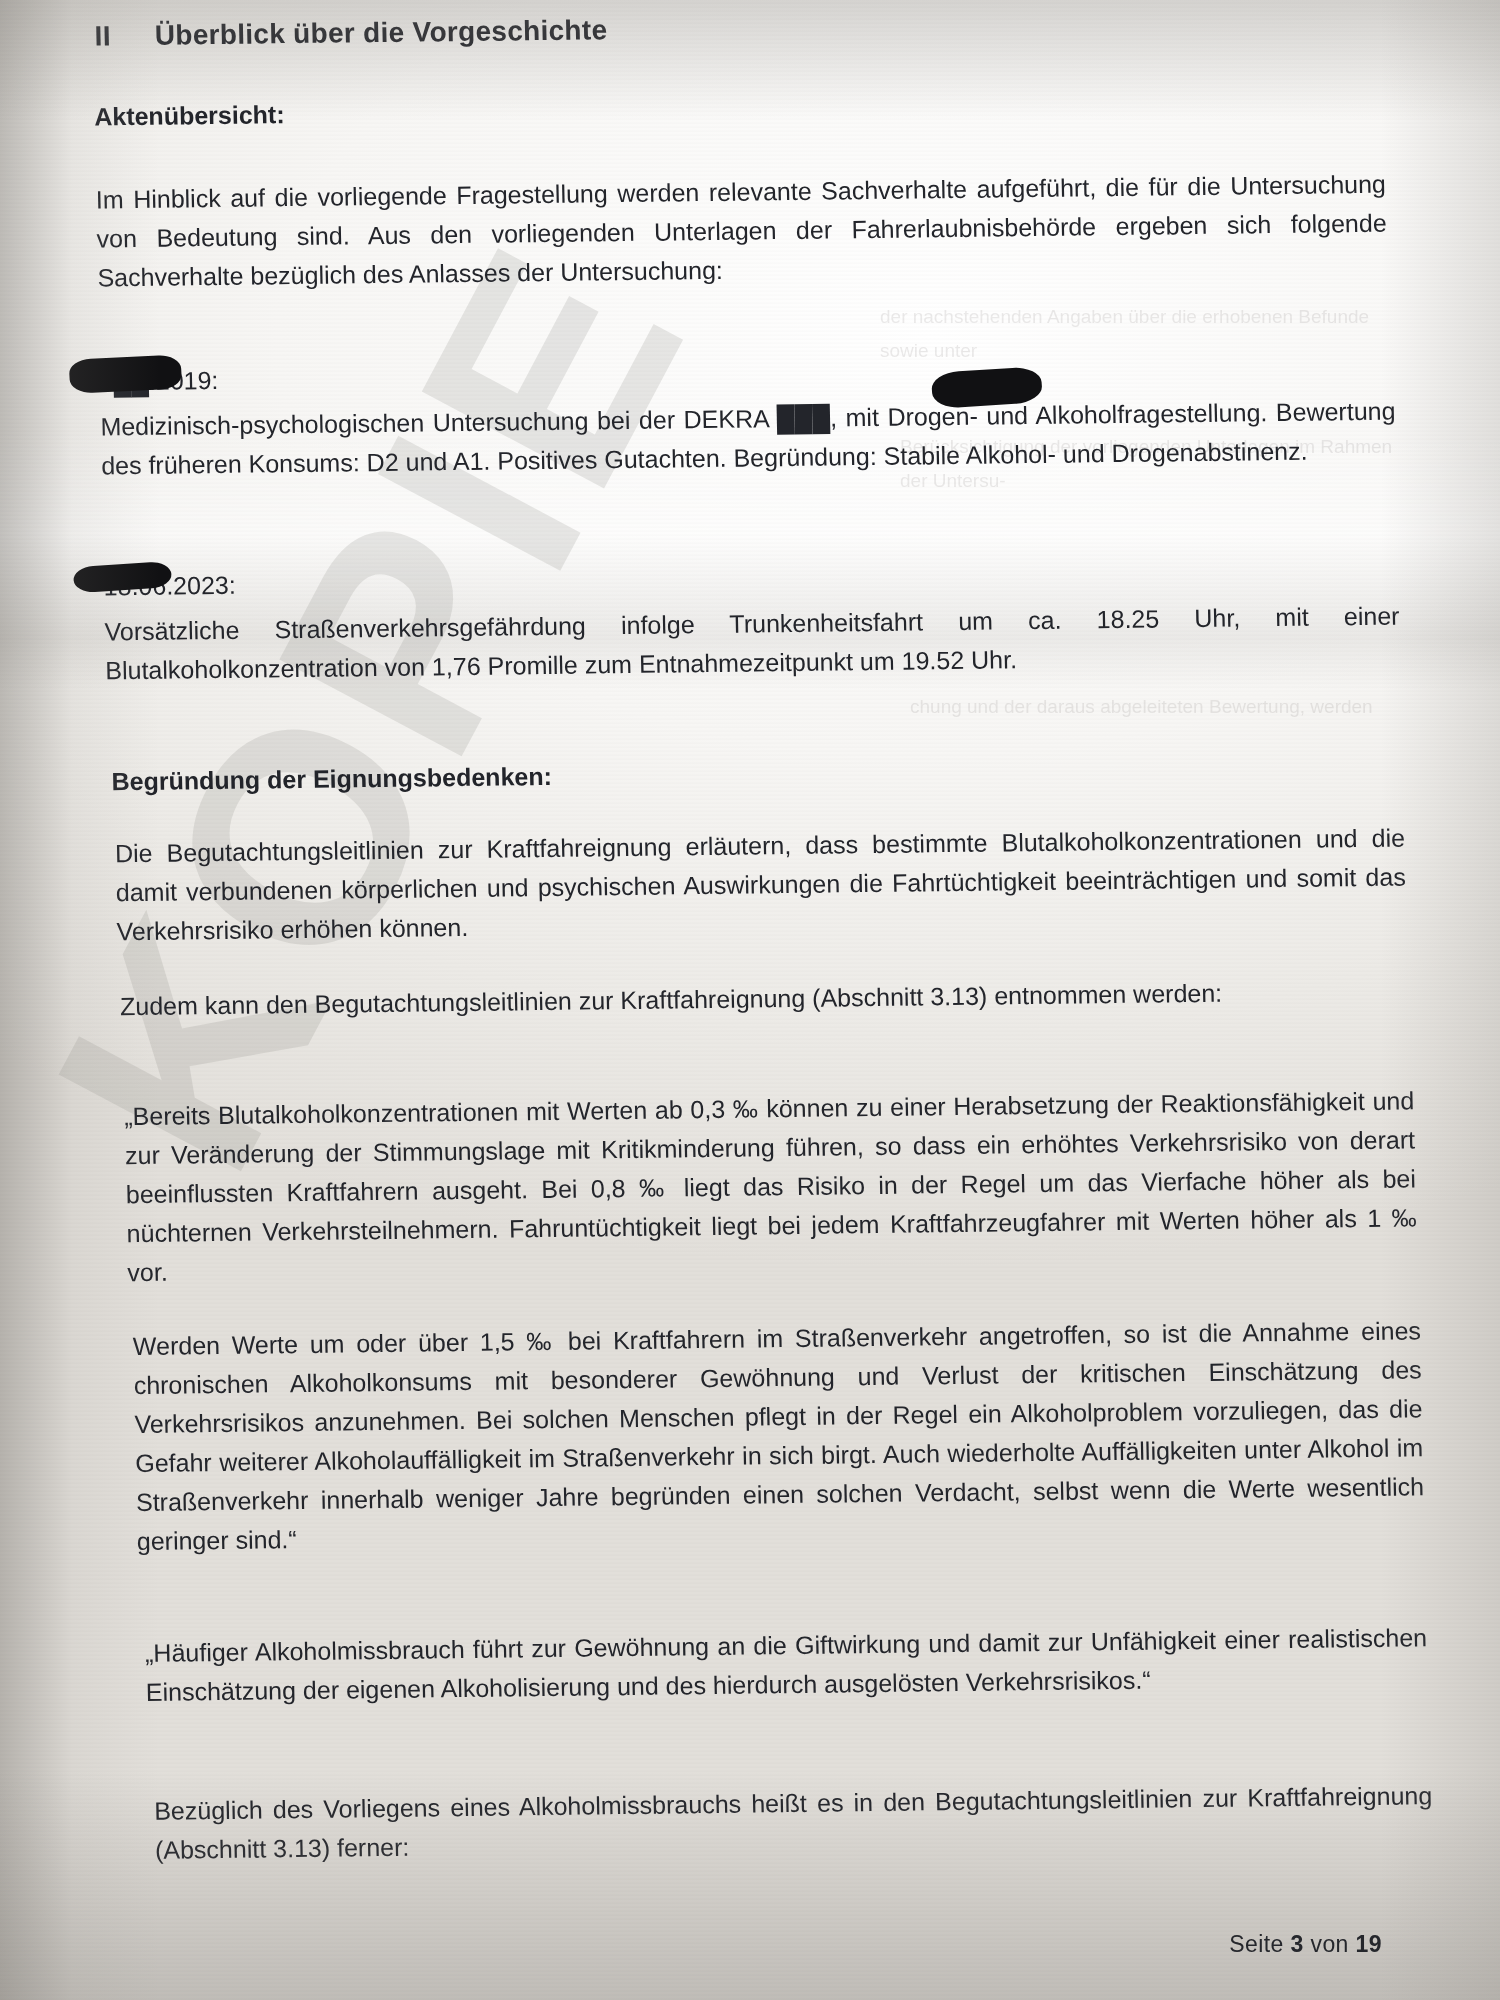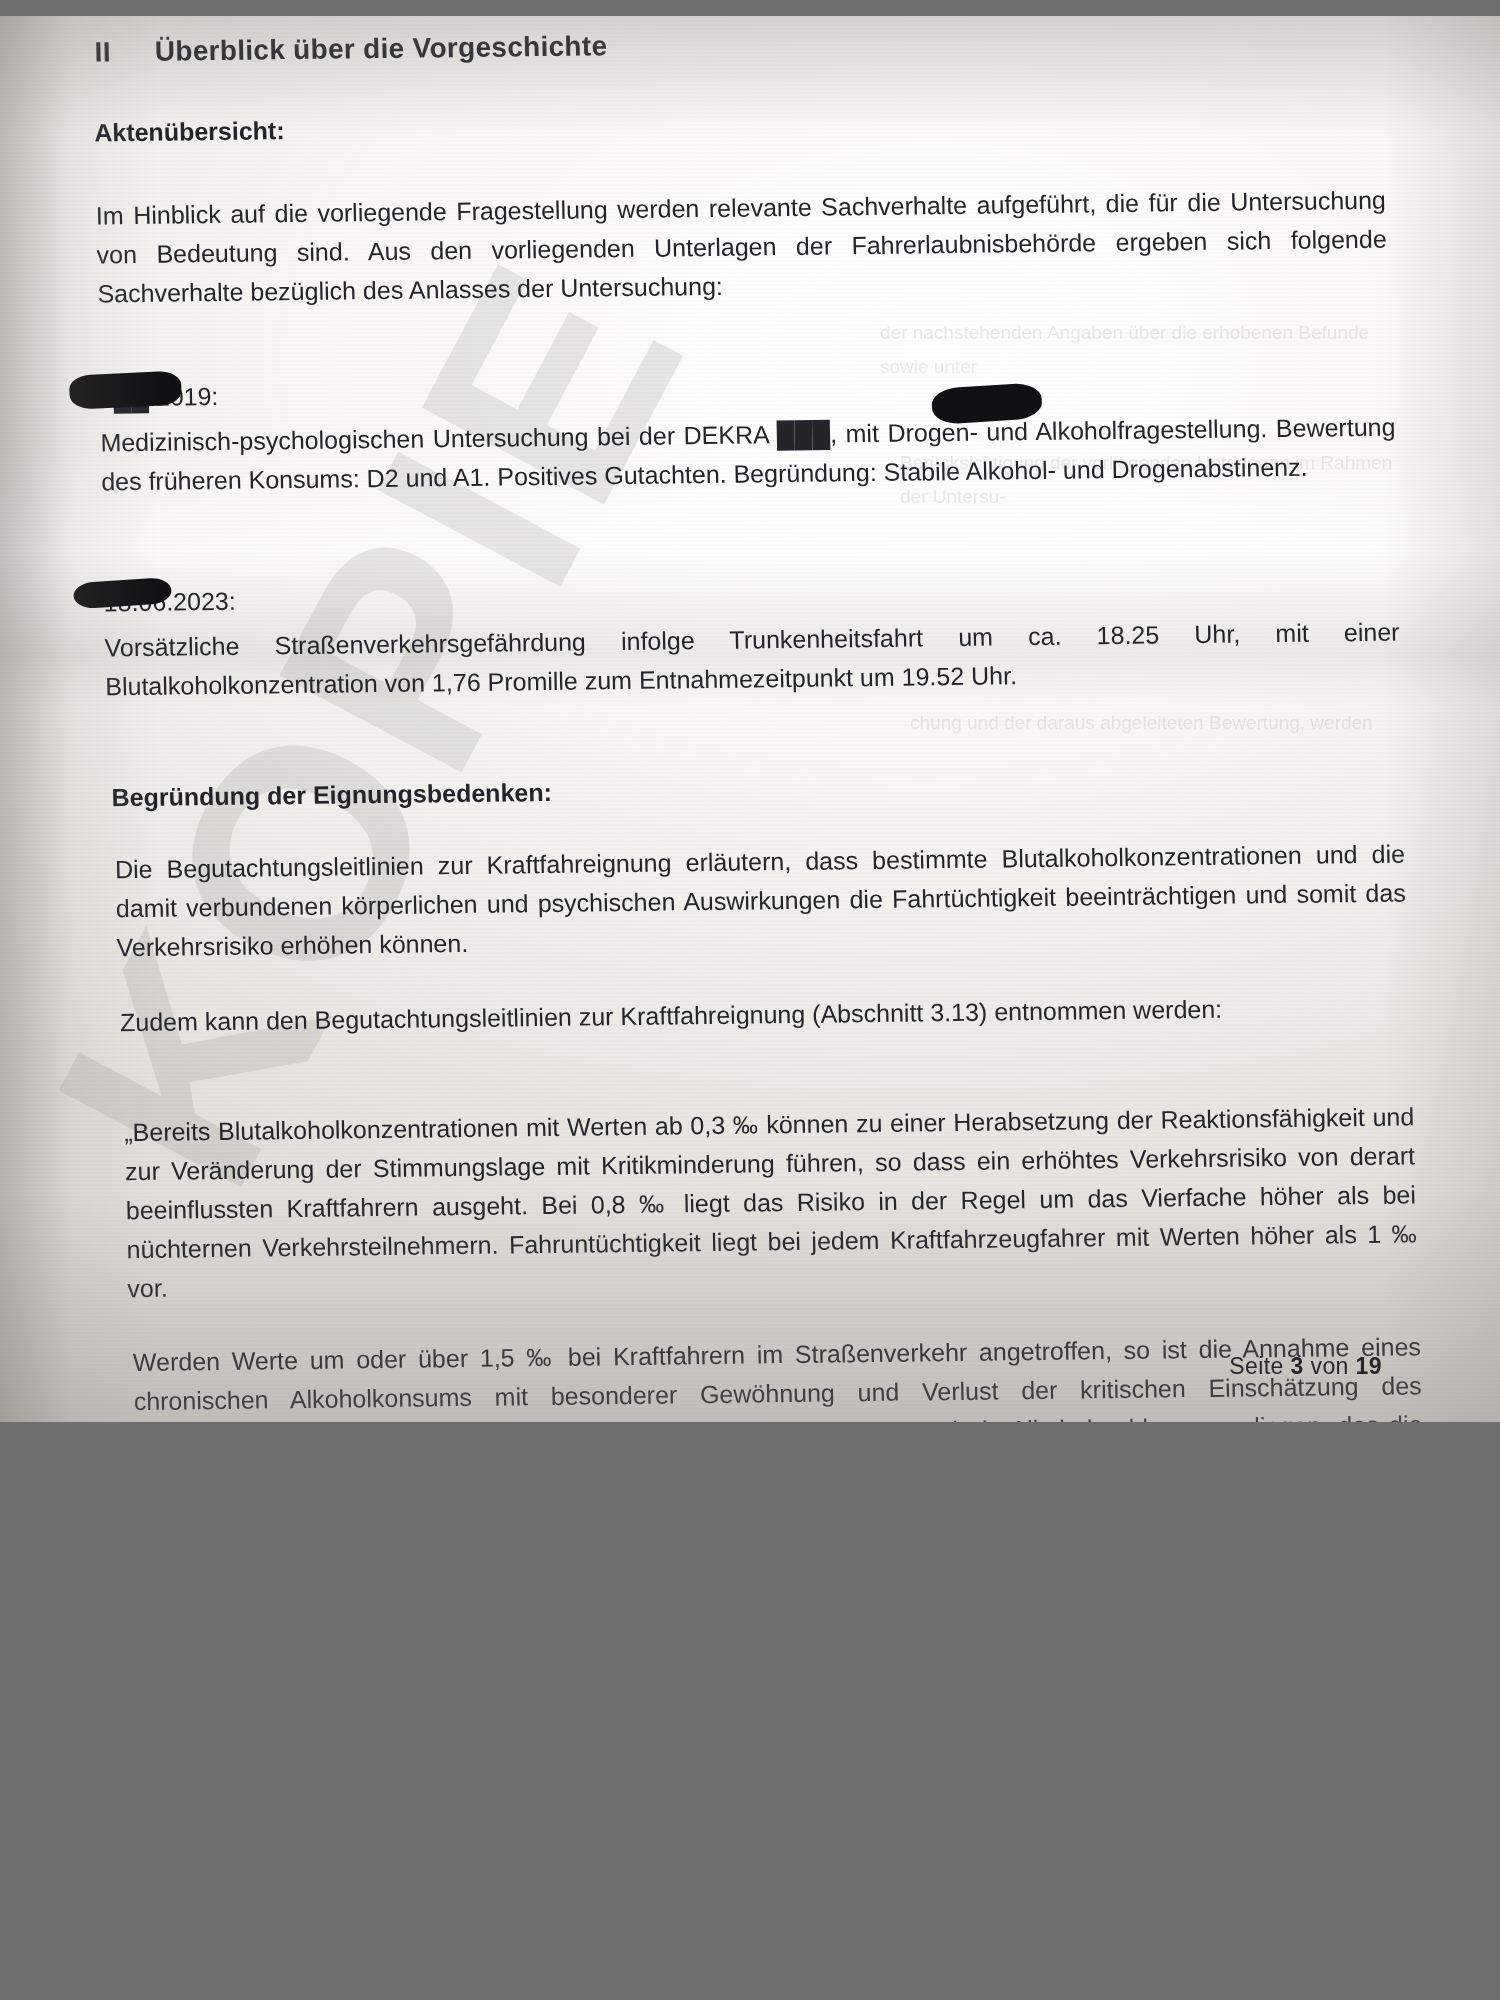--- a/index.html
+++ b/index.html
@@ -3,25 +3,24 @@
 <meta charset="utf-8">
 <style>
   html, body {
     margin: 0;
     padding: 0;
     background: #6e6e6e;
   }
   .page {
     position: relative;
     width: 1500px;
-    height: 1406px;
+    height: 2000px;
     overflow: hidden;
     background: #d6d4d1;
     font-family: "Liberation Sans", sans-serif;
-    margin-top: 16px;
   }
   
   .paper {
     position: absolute;
     left: 0;
     top: 0;
     width: 1500px;
     height: 2000px;
     background:
       radial-gradient(ellipse 1400px 900px at 62% 18%, #ffffff 0%, #f7f6f4 45%, #eceae6 75%, #e2dfda 100%),

